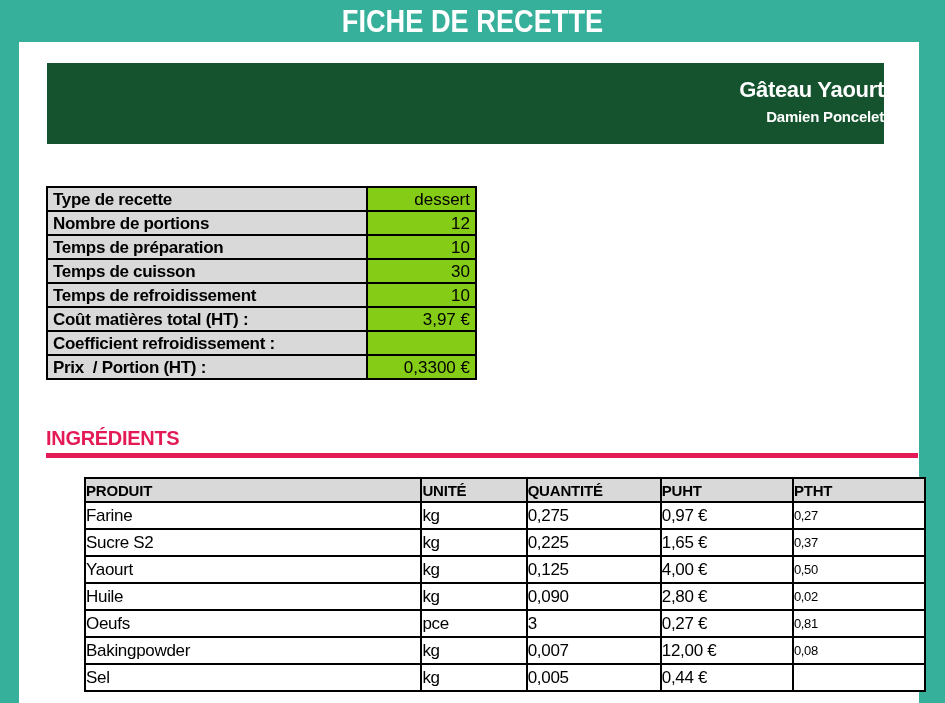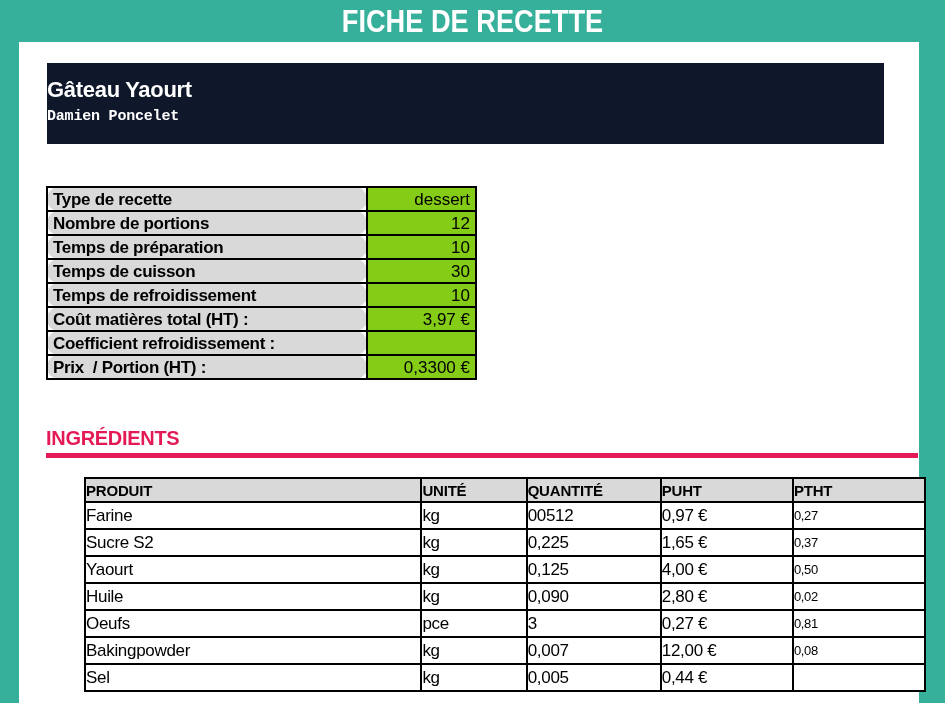--- a/index.html
+++ b/index.html
@@ -27,54 +27,52 @@
     font-size: 32px;
     font-weight: bold;
     transform: scaleX(0.85);
     transform-origin: 50% 50%;
     white-space: nowrap;
   }
   .recipe-banner {
     position: absolute;
     left: 47px; top: 63px;
     width: 837px; height: 81px;
-    background: #0f172a;
+    background: #14532d;
     color: #ffffff;
-    text-align: left;
+    text-align: right;
   }
   .recipe-banner .banner-title {
     padding-top: 14px;
     font-size: 22px;
     font-weight: bold;
     letter-spacing: -0.3px;
   }
   .recipe-banner .banner-author {
     padding-top: 5px;
     font-size: 15px;
     font-weight: bold;
     letter-spacing: -0.2px;
-    font-family: Liberation Mono, monospace;
   }
   table { border-collapse: collapse; table-layout: fixed; }
   td, th { border: 2px solid #000; overflow: hidden; }
 
   .info-table {
     position: absolute;
     left: 46px; top: 186px;
     width: 431px;
   }
   .info-table td { height: 24px; font-size: 17px; line-height: 1; }
   .info-table td.lbl {
     width: 308px;
     background: #D9D9D9;
     font-weight: bold;
     padding-left: 5px;
     white-space: pre;
     letter-spacing: -0.3px;
-    border-radius: 12px;
   }
   .info-table td.val {
     width: 105px;
     background: #84cc16;
     text-align: right;
     padding-right: 5px;
   }
 
   .section-title {
     position: absolute;
@@ -177,21 +175,21 @@
       <th class="c1">UNITÉ</th>
       <th class="c2">QUANTITÉ</th>
       <th class="c3">PUHT</th>
       <th class="c4">PTHT</th>
     </tr>
   </thead>
   <tbody>
     <tr>
       <td class="c0">Farine</td>
       <td class="c1">kg</td>
-      <td class="c2">00512</td>
+      <td class="c2">0,275</td>
       <td class="c3">0,97 €</td>
       <td class="c4">0,27</td>
     </tr>
     <tr>
       <td class="c0">Sucre S2</td>
       <td class="c1">kg</td>
       <td class="c2">0,225</td>
       <td class="c3">1,65 €</td>
       <td class="c4">0,37</td>
     </tr>

